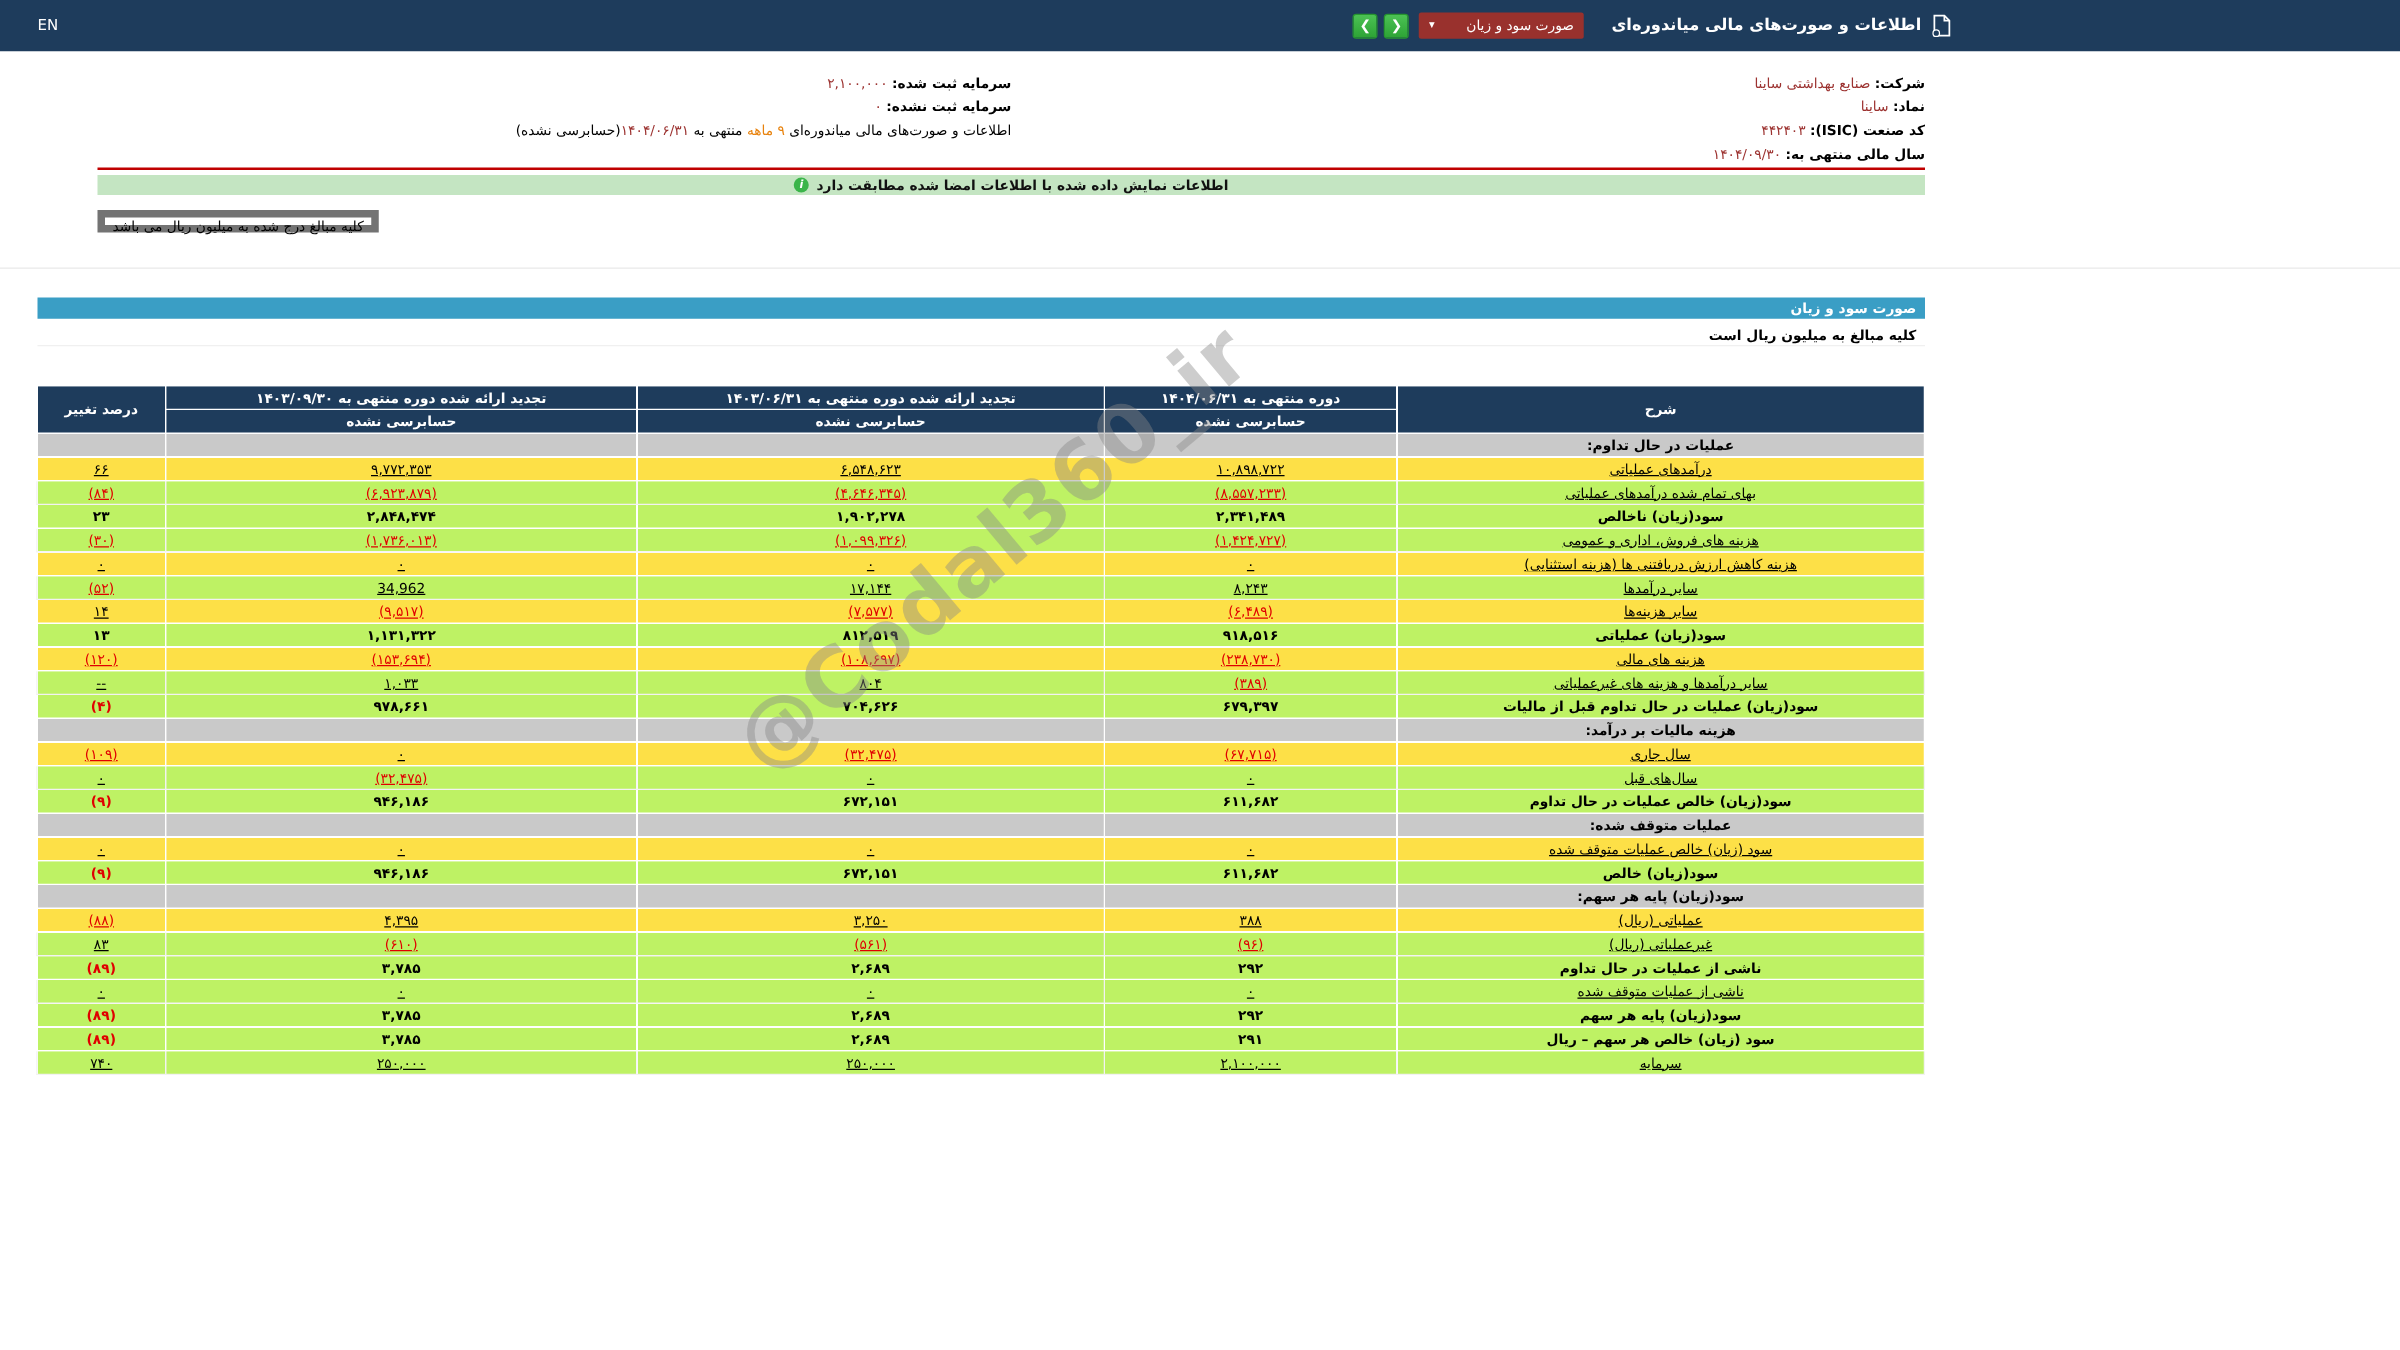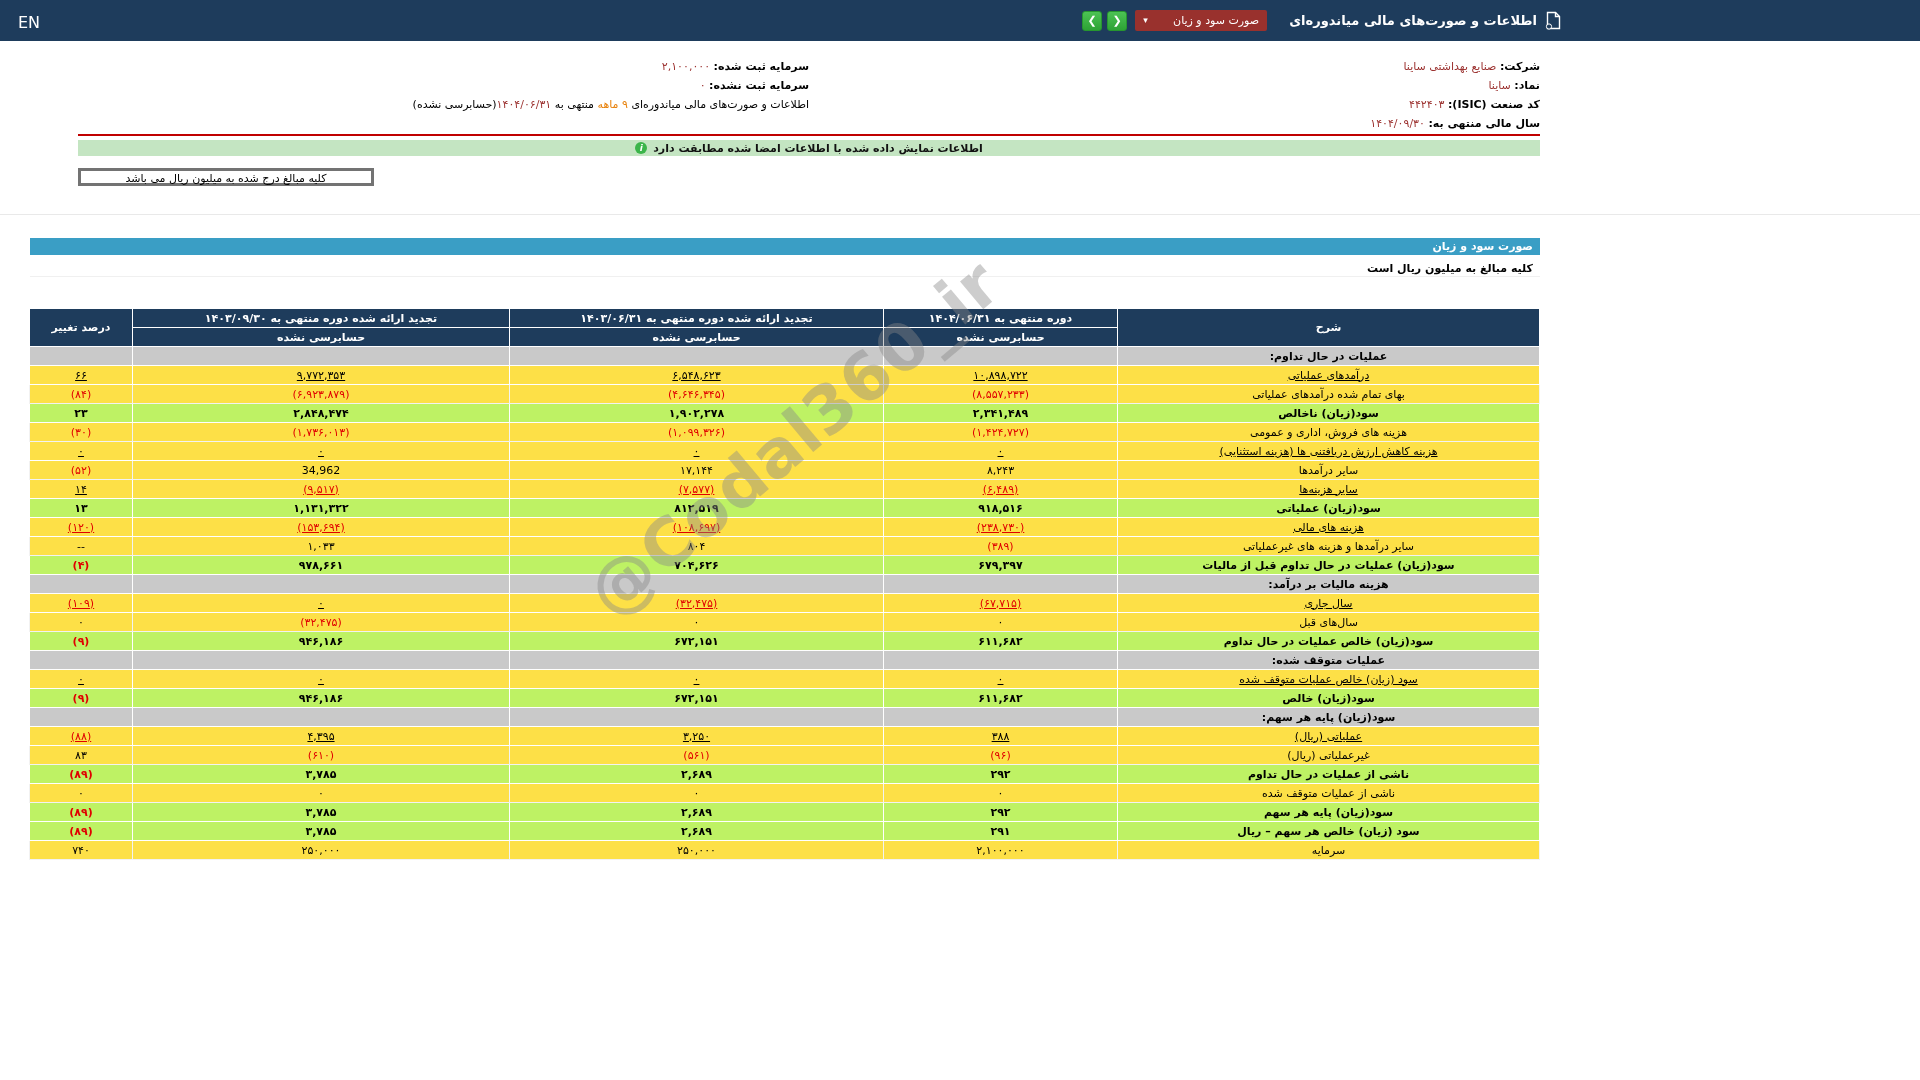--- a/index.html
+++ b/index.html
@@ -34,22 +34,22 @@
   .caret { font-size: 9px; line-height: 1; }
   .nav-btn {
     width: 20px; height: 20px; margin-left: 5px;
     background: linear-gradient(#4cc254, #2da335);
     border: 1px solid #27962f; border-radius: 3px;
     color: #fff; font-size: 11px; font-weight: bold;
     display: flex; align-items: center; justify-content: center;
     cursor: pointer;
   }
   .lang {
-    position: absolute; top: 13px; left: 18px;
-    color: #fff; font-size: 16px; cursor: pointer;
+    position: absolute; top: 13px; left: 30px;
+    color: #fff; font-size: 12px; cursor: pointer;
   }
   
   .page { position: absolute; top: 41px; left: 30px; width: 1510px; }
   .info {
     width: 1462px; margin-top: 16px;
     border-bottom: 2px solid #c00000; padding-bottom: 1px;
   }
   .info-row { display: flex; height: 19px; align-items: center; font-size: 11px; color: #000; }
   .info-cell { width: 50%; white-space: nowrap; }
   .info b { font-weight: bold; color: #000; }
@@ -61,24 +61,24 @@
     display: flex; align-items: center; justify-content: center; gap: 6px;
     font-size: 11px; font-weight: bold; color: #111;
   }
   .info-icon {
     width: 12px; height: 12px; border-radius: 50%;
     background: #3bb54a; color: #fff;
     font-size: 9px; font-weight: bold; font-style: italic;
     display: flex; align-items: center; justify-content: center;
   }
   .unit-box {
-    width: 296px; height: 18px;
+    width: 225px; height: 18px;
     margin: 12px auto 0 0;
     margin-left: 0;
-    border: 3px solid #737373;
+    border: 6px solid #737373;
     font-size: 11px; line-height: 16px; text-align: center; color: #000;
   }
   
   .unit-box { margin-right: auto; margin-left: 48px; }
   .divider {
     position: absolute; top: 214px; left: 0; width: 1920px;
     border-top: 1px solid #e9e9e9;
   }
   .section-bar {
     width: 1510px; height: 17px; margin-top: 52px;
@@ -107,21 +107,21 @@
   }
   .fs td {
     height: 19px; font-size: 11px; color: #000;
     border: 1px solid #ffffff;
     text-align: center; padding: 0 5px;
     white-space: nowrap; overflow: hidden;
   }
   .fs td.desc { direction: rtl; }
   .fs td.num, .fs td.chg { direction: ltr; }
   .fs tr.r-alt td { background: #fde047; text-decoration: underline; }
-  .fs tr.r-plain td { background: #fde047; border-color: #f2f2f2; }
+  .fs tr.r-plain td { background: #bef264; border-color: #f2f2f2; text-decoration: underline; }
   .fs tr.r-total td { background: #bef264; font-weight: bold; }
   .fs tr.r-section td { background: #c9c9c9; }
   .fs tr.r-section td.desc { font-weight: bold; }
   .fs td.neg { color: #e00000; }
   
   .watermark {
     position: absolute; top: 400px; left: 538px;
     font-size: 66px; font-weight: 600; letter-spacing: 1px;
     color: rgba(135, 135, 135, 0.42);
     transform: rotate(-40deg);

